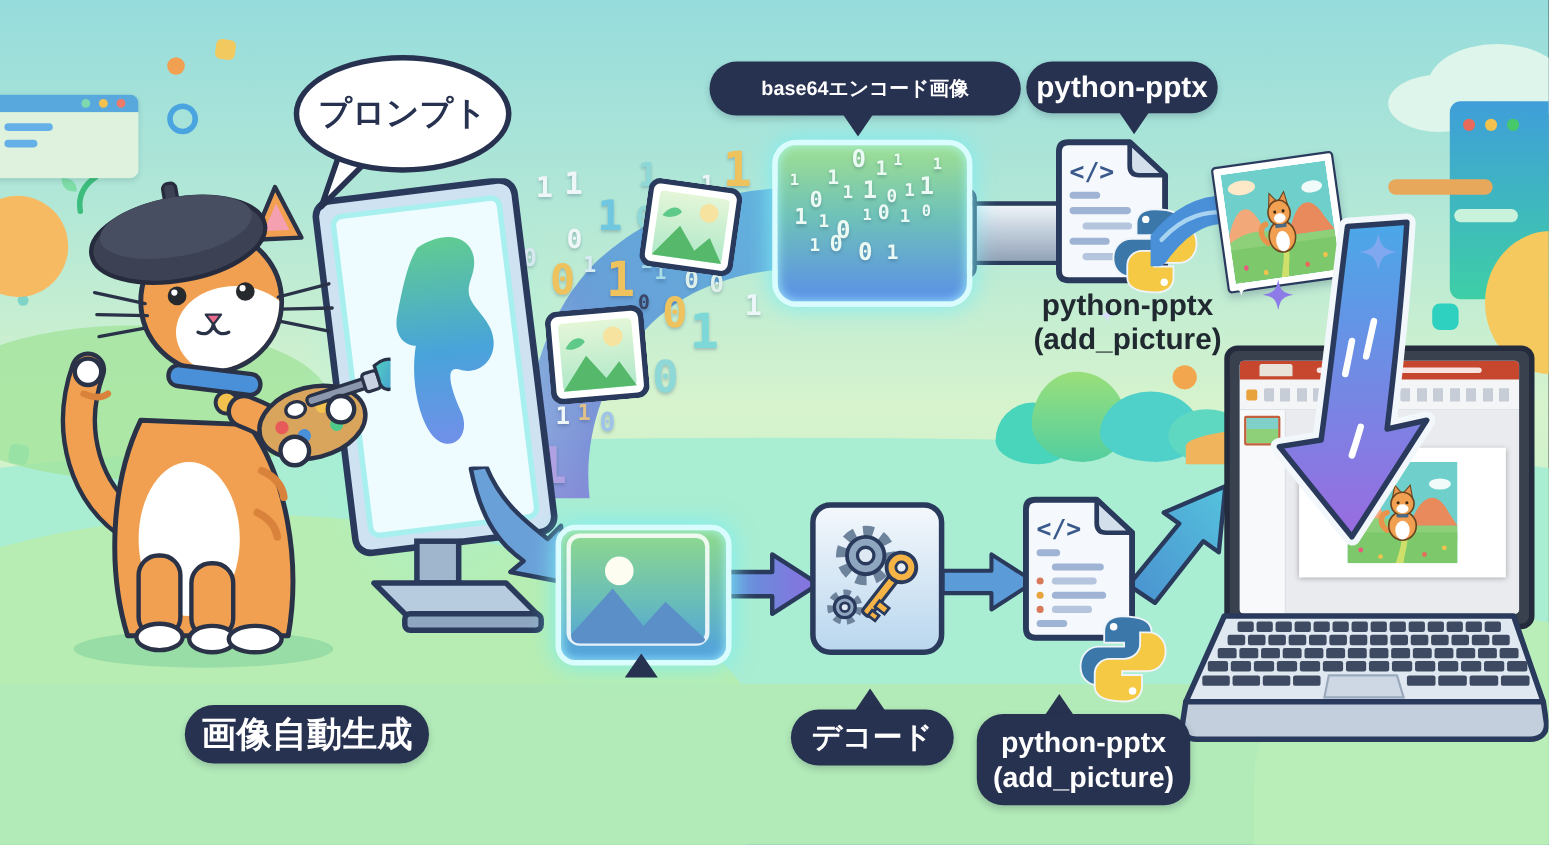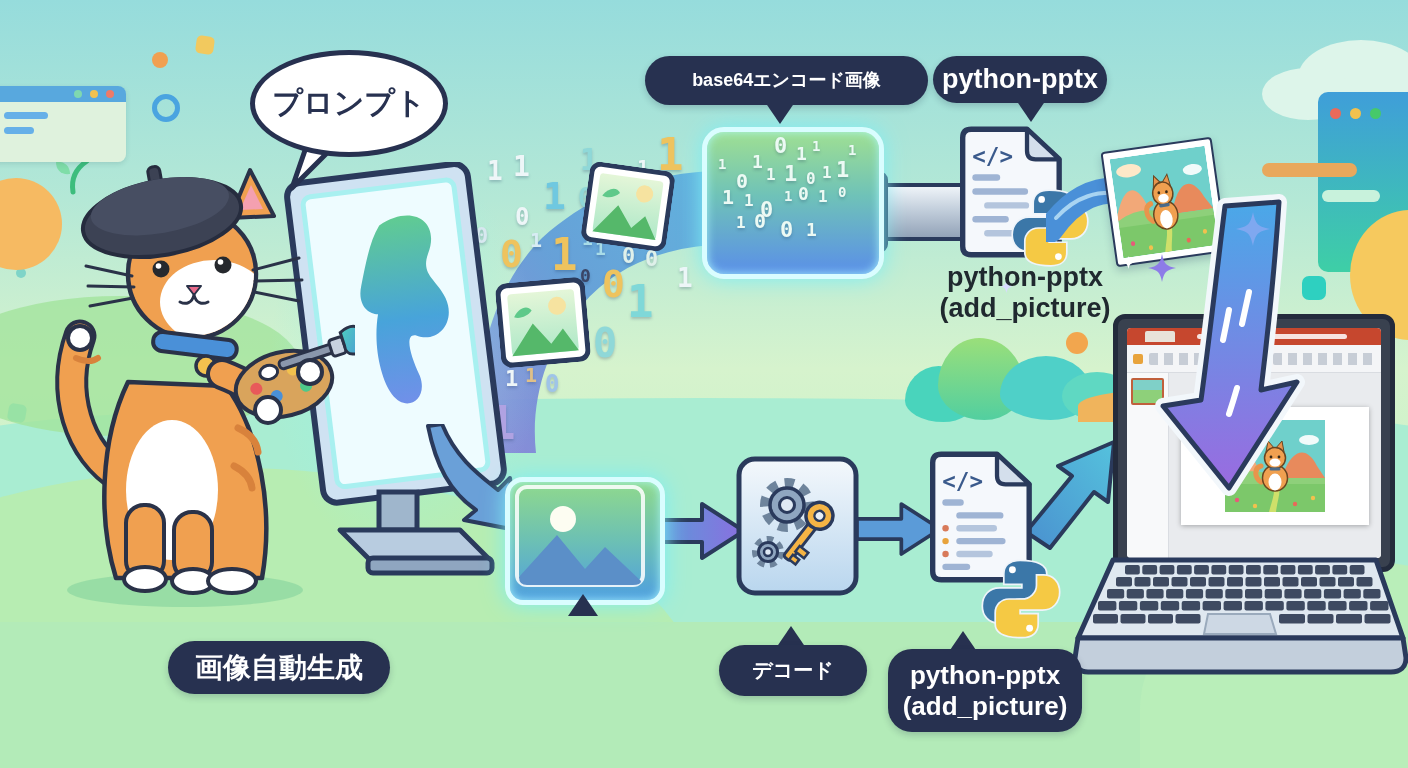--- a/index.html
+++ b/index.html
@@ -14,21 +14,21 @@
   .hill-right{left:1140px;top:560px;width:420px;height:300px;background:#b9eeb9;border-radius:50% 50% 0 0;}
   .blob{position:absolute;}
   
   .badge{position:absolute;display:flex;flex-direction:column;align-items:center;justify-content:center;
          background:#273150;color:#fff;font-weight:700;text-align:center;line-height:1.18;
          box-shadow:0 3px 7px rgba(20,30,60,.2);}
   .pt-d{position:absolute;width:0;height:0;border-left:15px solid transparent;border-right:15px solid transparent;border-top:22px solid #273150;}
   .pt-u{position:absolute;width:0;height:0;border-left:15px solid transparent;border-right:15px solid transparent;border-bottom:22px solid #273150;}
   .caption{position:absolute;font-weight:700;color:#273139;text-align:center;line-height:1.15;}
   
-  .bubble{position:absolute;left:250px;top:50px;width:188px;height:97px;background:#fff;border:5px solid #273150;
+  .bubble{position:absolute;left:267px;top:50px;width:188px;height:97px;background:#fff;border:5px solid #273150;
           border-radius:50%;display:flex;align-items:center;justify-content:center;font-size:30px;font-weight:700;color:#273150;z-index:30;}
   
   .glow-box{position:absolute;border:5px solid #d9fdff;box-shadow:0 0 22px #7deef5,0 0 10px rgba(170,250,252,.9) inset;}
   .b64-box{left:702px;top:127px;width:172px;height:142px;border-radius:22px;
            background:linear-gradient(180deg,#9fdf92 0%,#6fc2b8 45%,#5a8fe8 100%);z-index:8;}
   .img-box{left:505px;top:477px;width:150px;height:118px;border-radius:18px;
            background:linear-gradient(180deg,#90d98c 0%,#6cc0b4 50%,#4f9fe0 100%);z-index:12;}
   .digit{position:absolute;font-weight:700;font-family:"DejaVu Sans Mono","Liberation Mono",monospace;line-height:1;
          text-shadow:0 2px 3px rgba(30,50,90,.25);}
   
@@ -561,28 +561,28 @@
   <div class="badge" style="left:933px;top:56px;width:174px;height:47px;border-radius:25px;font-size:27px;z-index:20;">
     <span>python-pptx</span>
   </div>
   <div class="pt-d abs" style="left:1016px;top:100px;z-index:20;"></div>
 
   <div class="caption" style="left:920px;top:262px;width:210px;font-size:27px;color:#20292f;z-index:20;">
     <div>python-pptx</div>
     <div>(add_picture)</div>
   </div>
 
-  <div class="badge" style="left:168px;top:641px;width:222px;height:53px;border-radius:27px;font-size:28px;z-index:20;align-items:center;">
+  <div class="badge" style="left:168px;top:641px;width:222px;height:53px;border-radius:27px;font-size:32px;z-index:20;align-items:center;">
     <span>画像自動生成</span>
   </div>
 
   <div class="pt-u abs" style="left:568px;top:594px;z-index:20;"></div>
 
   <div class="pt-u abs" style="left:776px;top:626px;z-index:20;"></div>
-  <div class="badge" style="left:719px;top:645px;width:148px;height:51px;border-radius:26px;font-size:20px;z-index:20;">
+  <div class="badge" style="left:719px;top:645px;width:148px;height:51px;border-radius:26px;font-size:27px;z-index:20;">
     <span>デコード</span>
   </div>
 
   <div class="pt-u abs" style="left:948px;top:631px;z-index:20;"></div>
   <div class="badge" style="left:888px;top:649px;width:194px;height:83px;border-radius:24px;font-size:26px;z-index:20;">
     <div>python-pptx</div>
     <div>(add_picture)</div>
   </div>
 
 

